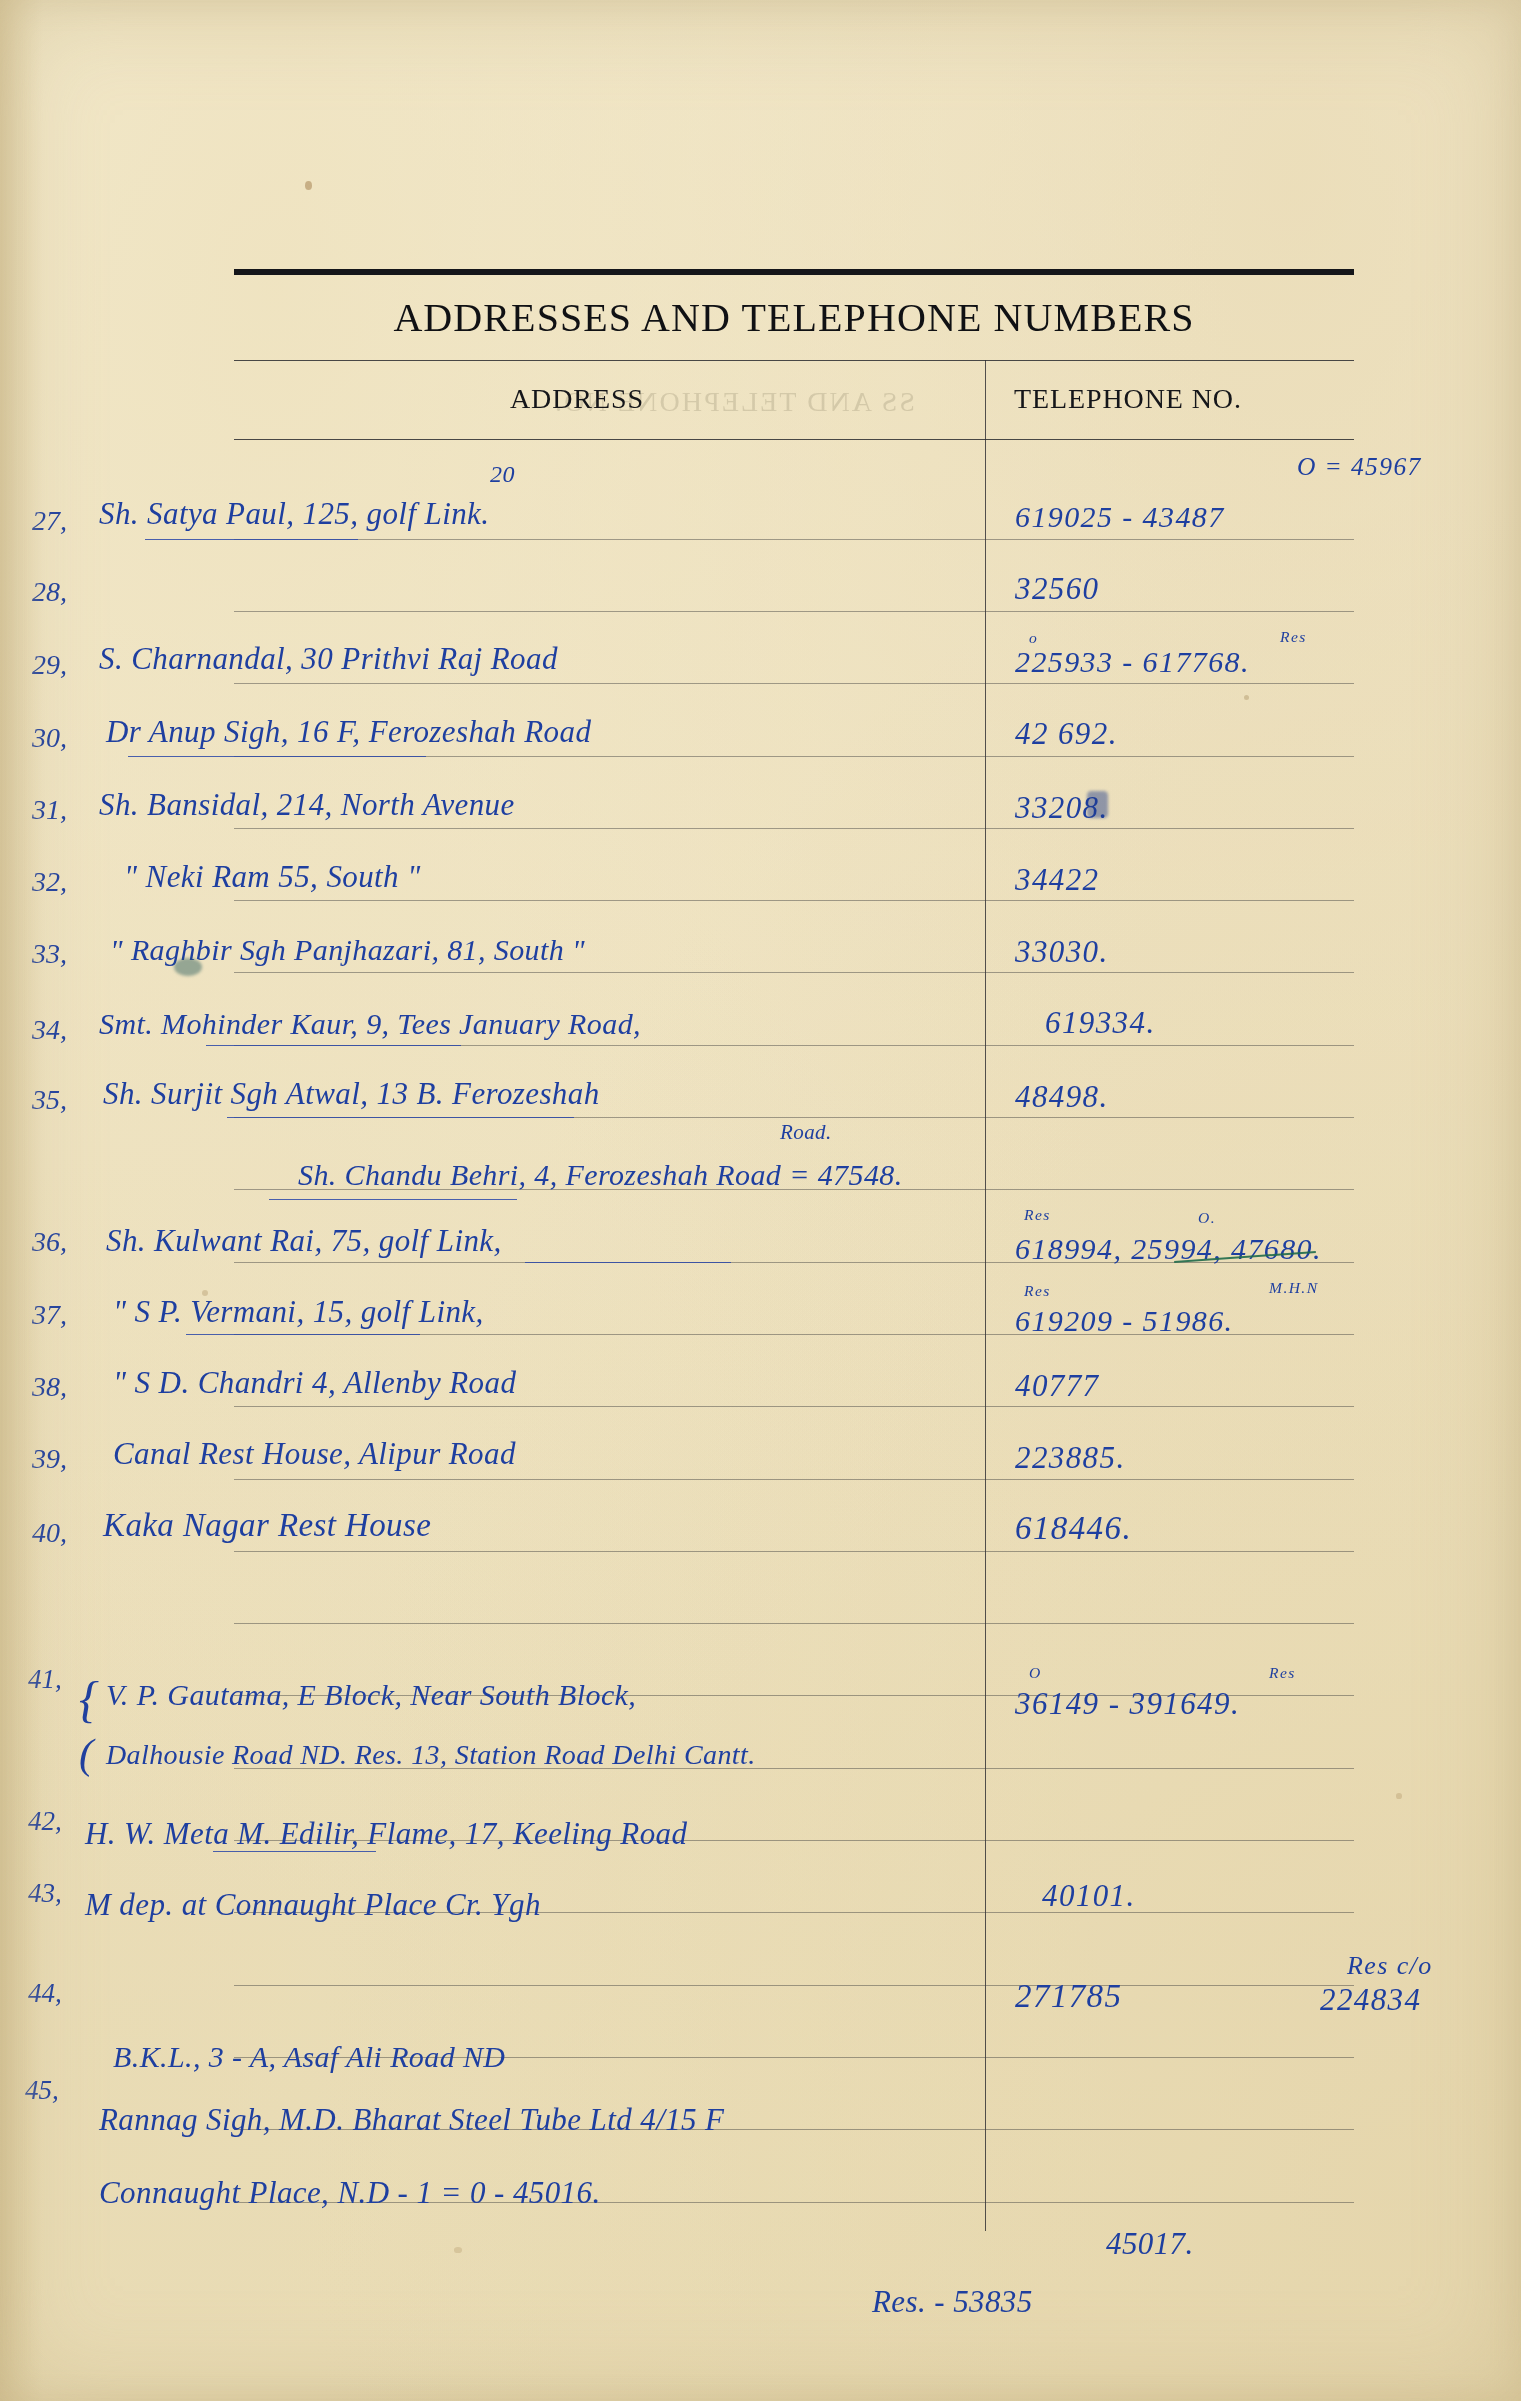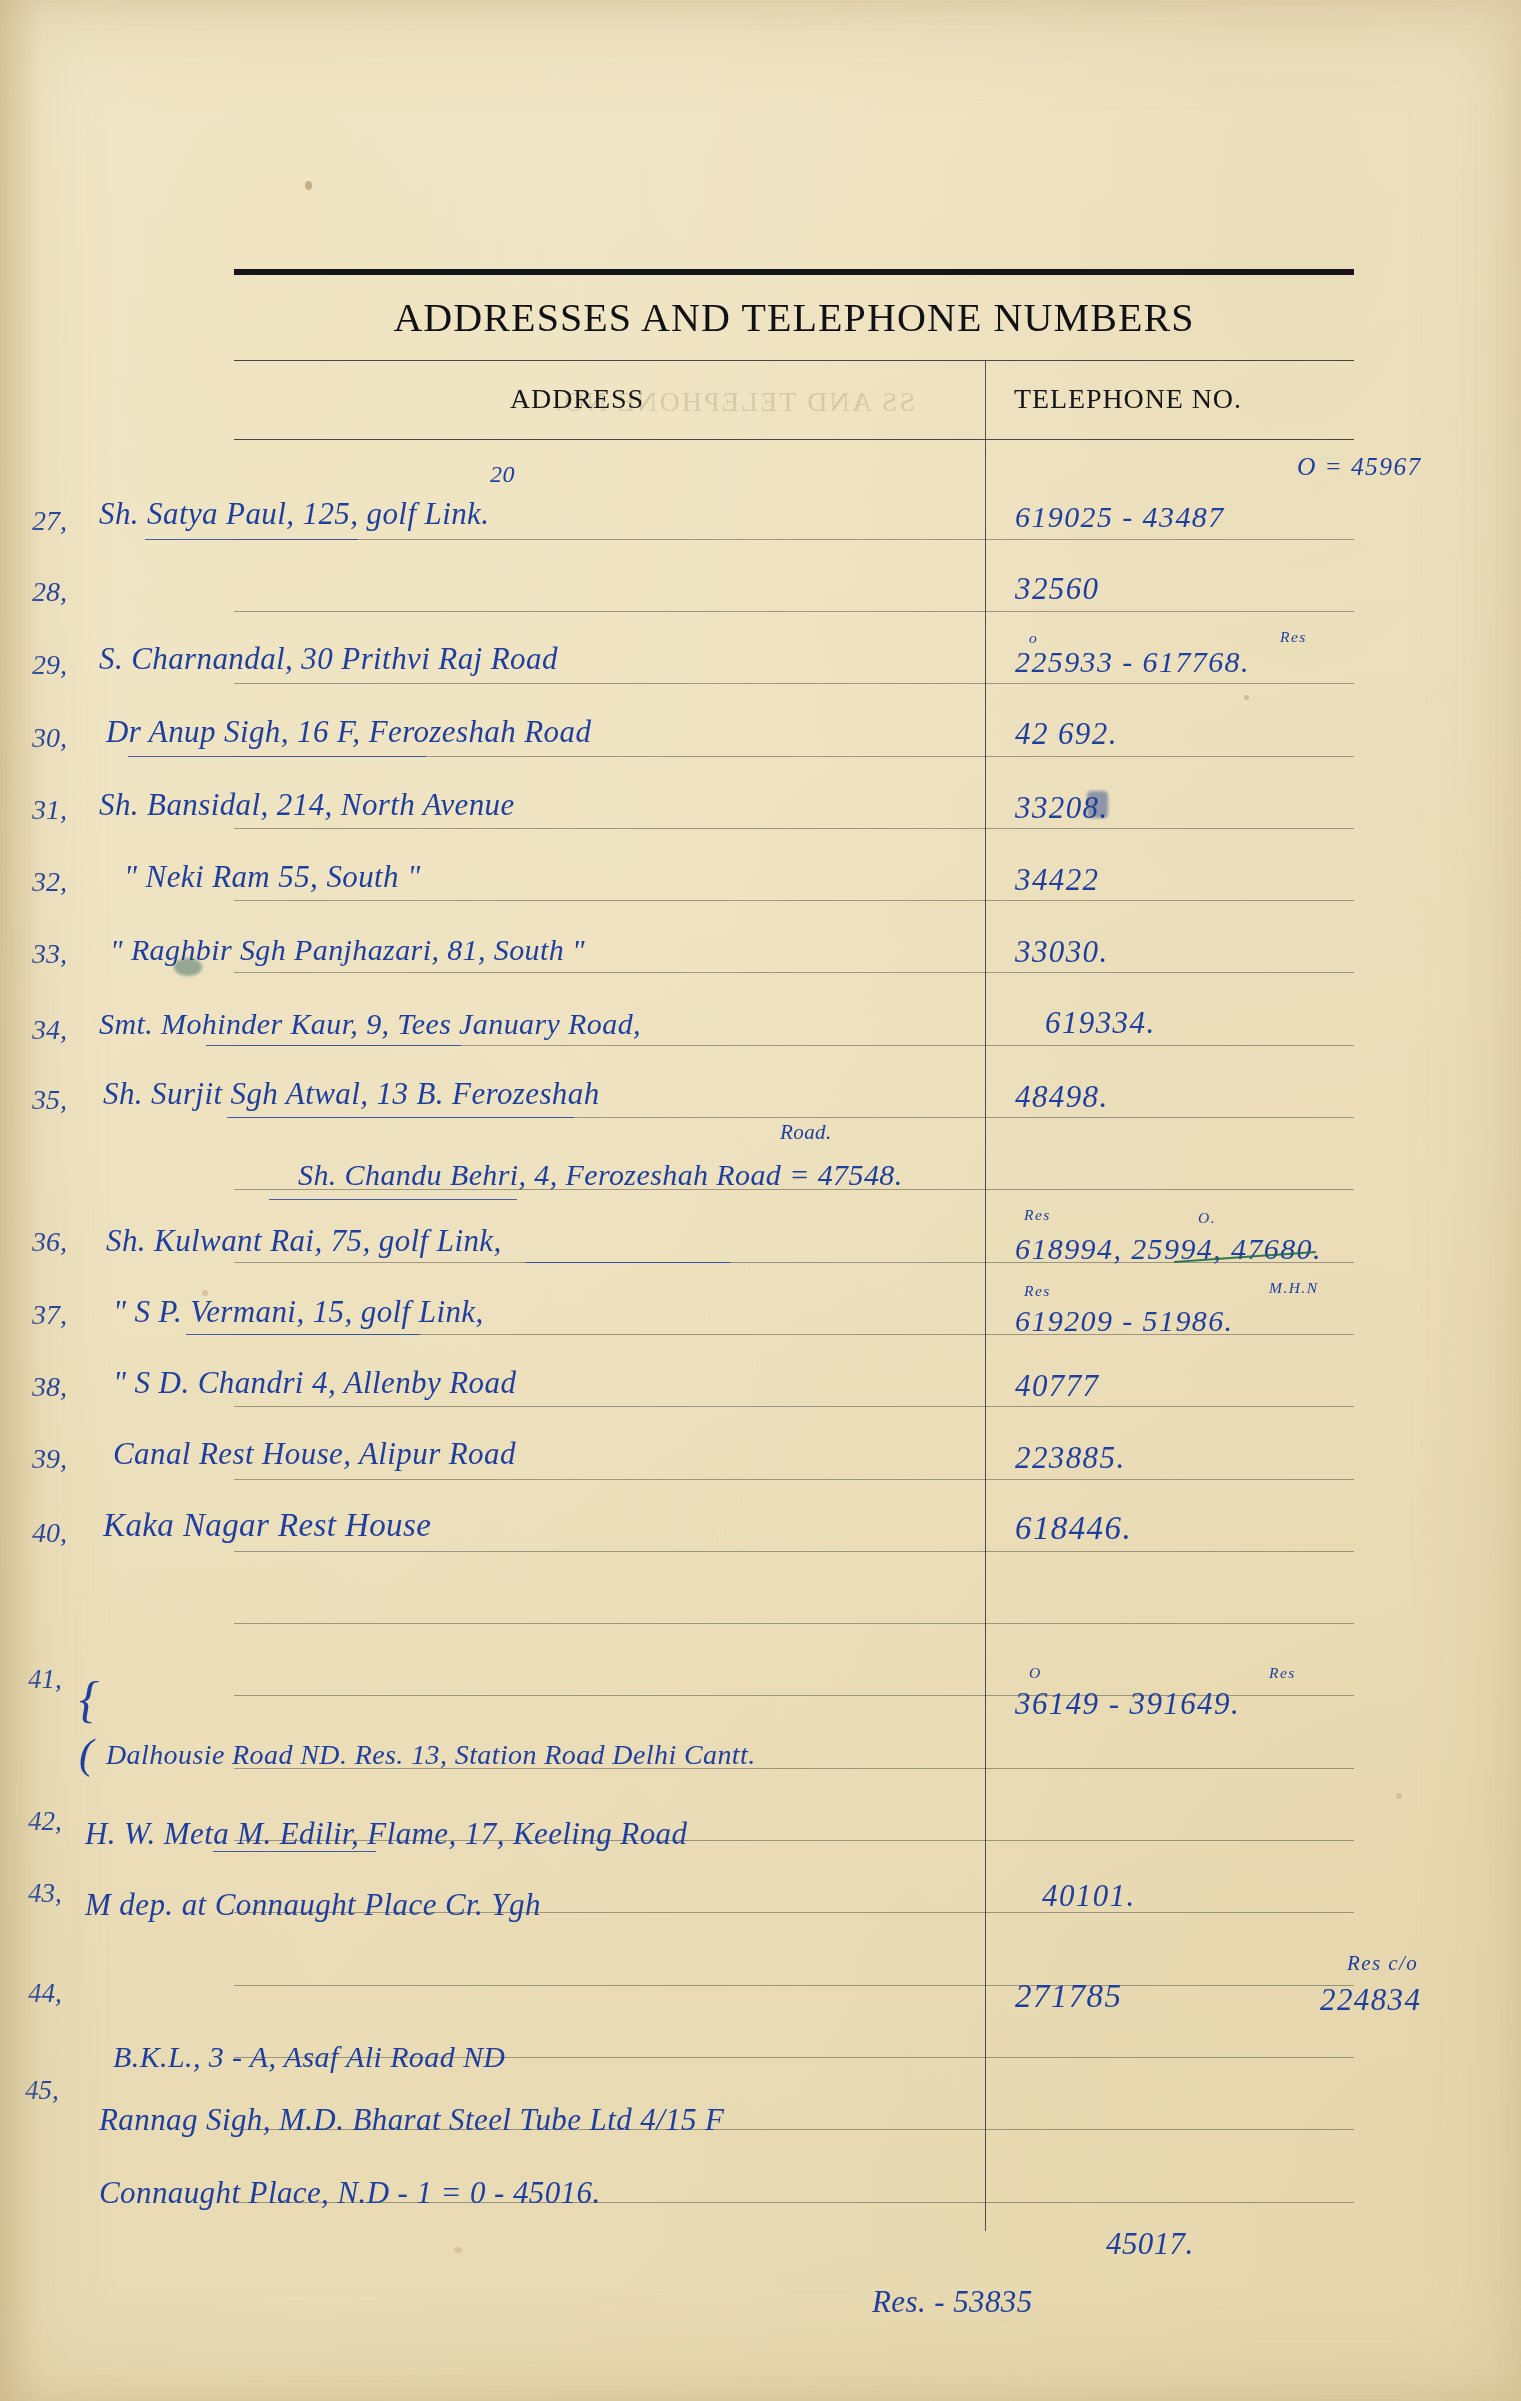--- a/index.html
+++ b/index.html
@@ -264,37 +264,38 @@
   <div class="num" style="left:32px; top:1443px; font-size:28px;">39,</div>
   <div class="hw" style="left:113px; top:1436px; font-size:31px;">Canal Rest House, Alipur Road</div>
   <div class="tel" style="left:1015px; top:1440px; font-size:31px;">223885.</div>
 
   <div class="num" style="left:32px; top:1517px; font-size:28px;">40,</div>
   <div class="hw" style="left:103px; top:1507px; font-size:33px;">Kaka Nagar Rest House</div>
   <div class="tel" style="left:1015px; top:1510px; font-size:33px;">618446.</div>
 
   <div class="num" style="left:28px; top:1664px; font-size:27px;">41,</div>
   <div class="hw" style="left:79px; top:1670px; font-size:50px;">{</div>
+  <div class="hw" style="left:106px; top:1678px; font-size:30px;">V. P. Gautama, E Block, Near South Block,</div>
   <div class="hw" style="left:79px; top:1729px; font-size:43px;">(</div>
   <div class="hw" style="left:106px; top:1739px; font-size:28px;">Dalhousie Road ND. Res. 13, Station Road Delhi Cantt.</div>
   <div class="tel tiny" style="left:1029px; top:1664px;">O</div>
   <div class="tel tiny" style="left:1269px; top:1664px;">Res</div>
   <div class="tel" style="left:1015px; top:1686px; font-size:31px;">36149 - 391649.</div>
 
   <div class="num" style="left:28px; top:1806px; font-size:27px;">42,</div>
   <div class="hw" style="left:85px; top:1816px; font-size:31px;">H. W. Meta M. Edilir, Flame, 17, Keeling Road</div>
   <div class="underline-hw" style="left:213px; top:1851px; width:163px;"></div>
 
   <div class="num" style="left:28px; top:1878px; font-size:27px;">43,</div>
   <div class="hw" style="left:85px; top:1887px; font-size:31px;">M dep. at Connaught Place Cr. Ygh</div>
   <div class="tel" style="left:1042px; top:1878px; font-size:31px;">40101.</div>
 
   <div class="num" style="left:28px; top:1978px; font-size:27px;">44,</div>
   <div class="hw" style="left:113px; top:2040px; font-size:30px;">B.K.L., 3 - A, Asaf Ali Road ND</div>
-  <div class="tel tiny" style="left:1347px; top:1951px; font-size:21px;">Res c/o</div>
+  <div class="tel tiny" style="left:1347px; top:1951px; font-size:26px;">Res c/o</div>
   <div class="tel" style="left:1015px; top:1978px; font-size:33px;">271785</div>
   <div class="tel" style="left:1320px; top:1982px; font-size:31px;">224834</div>
 
   <div class="num" style="left:25px; top:2075px; font-size:27px;">45,</div>
   <div class="hw" style="left:99px; top:2102px; font-size:31px;">Rannag Sigh, M.D. Bharat Steel Tube Ltd  4/15 F</div>
   <div class="hw" style="left:99px; top:2175px; font-size:31px;">Connaught Place, N.D - 1  =   0 - 45016.</div>
   <div class="hw" style="left:1106px; top:2226px; font-size:31px;">45017.</div>
   <div class="hw" style="left:872px; top:2284px; font-size:31px;">Res. -  53835</div>
 
   <div class="left-margin-shade"></div>

